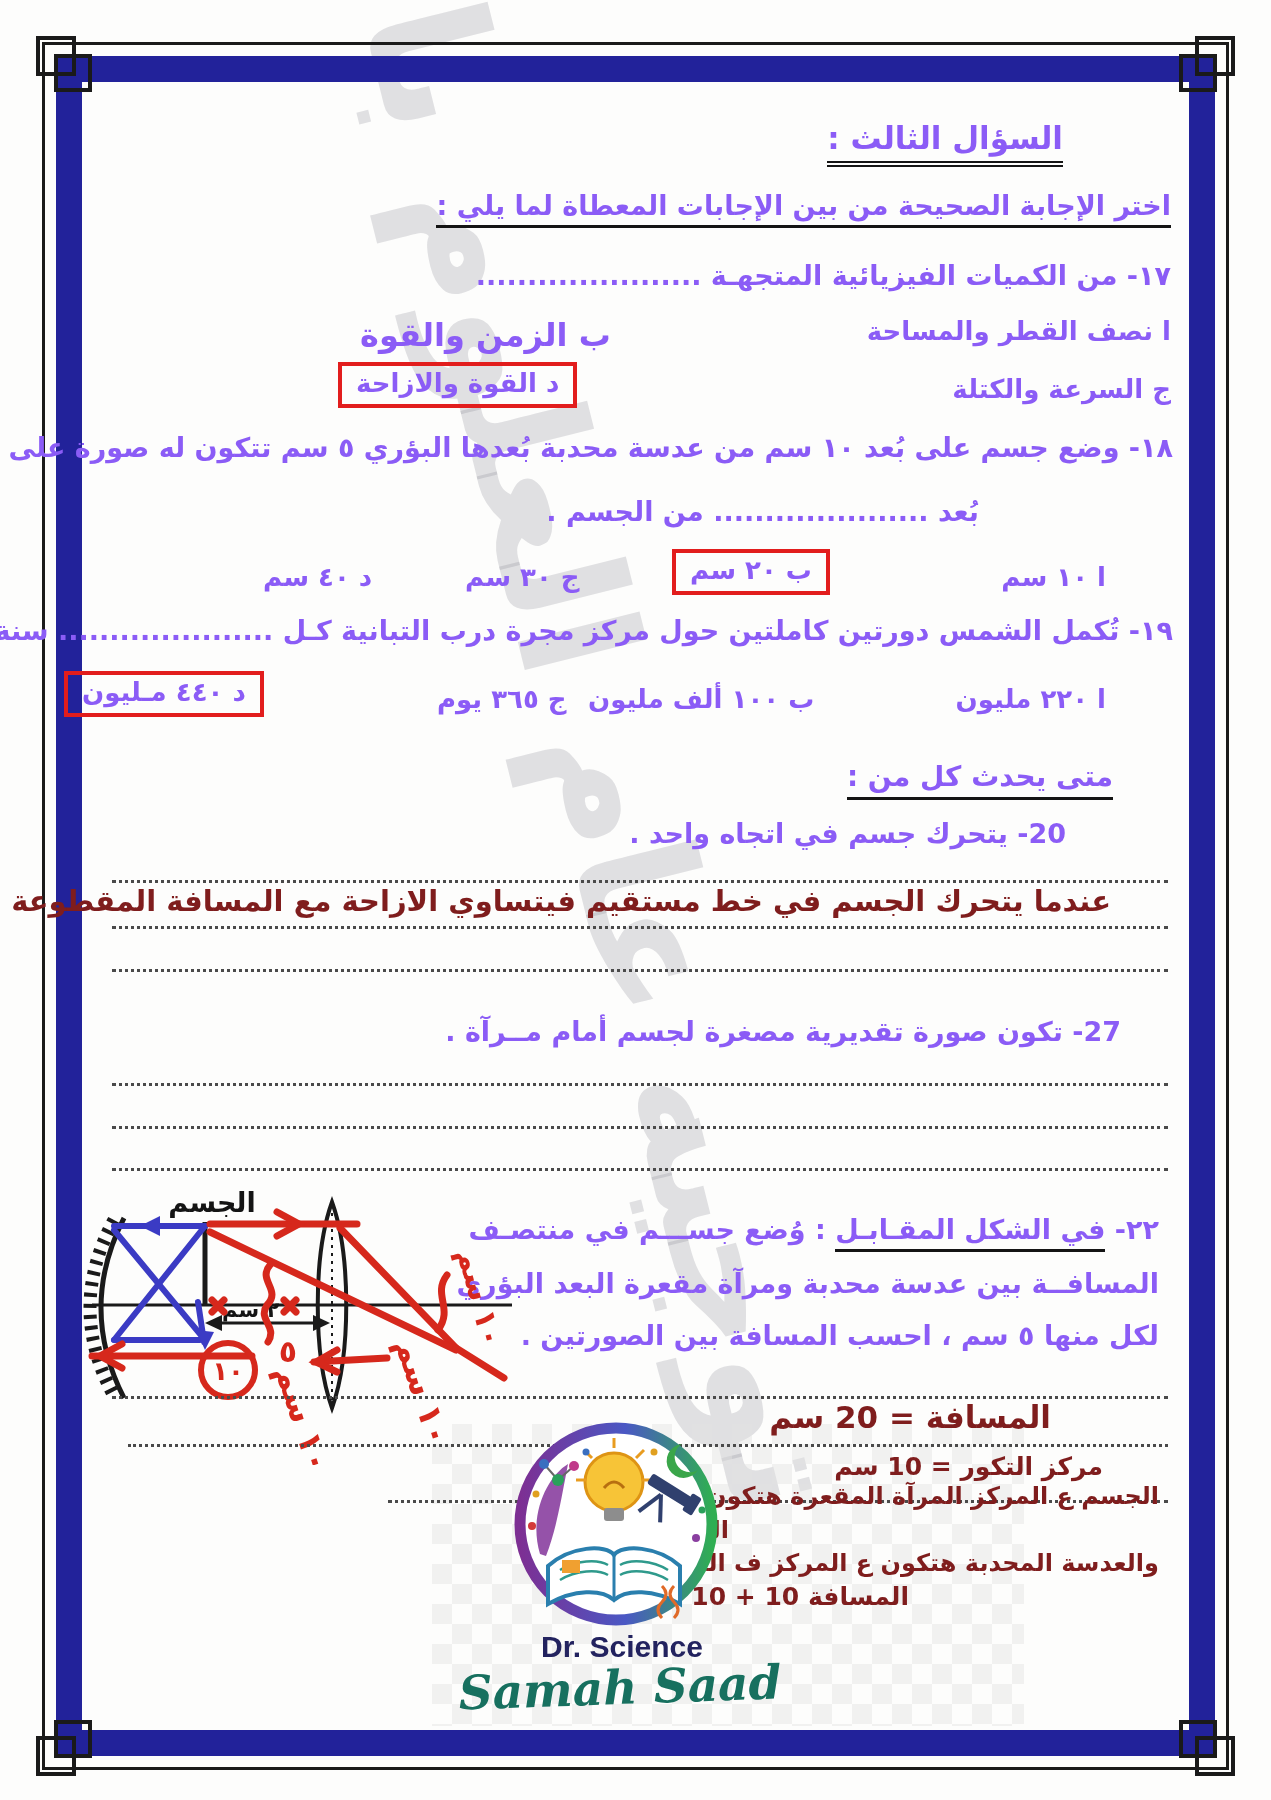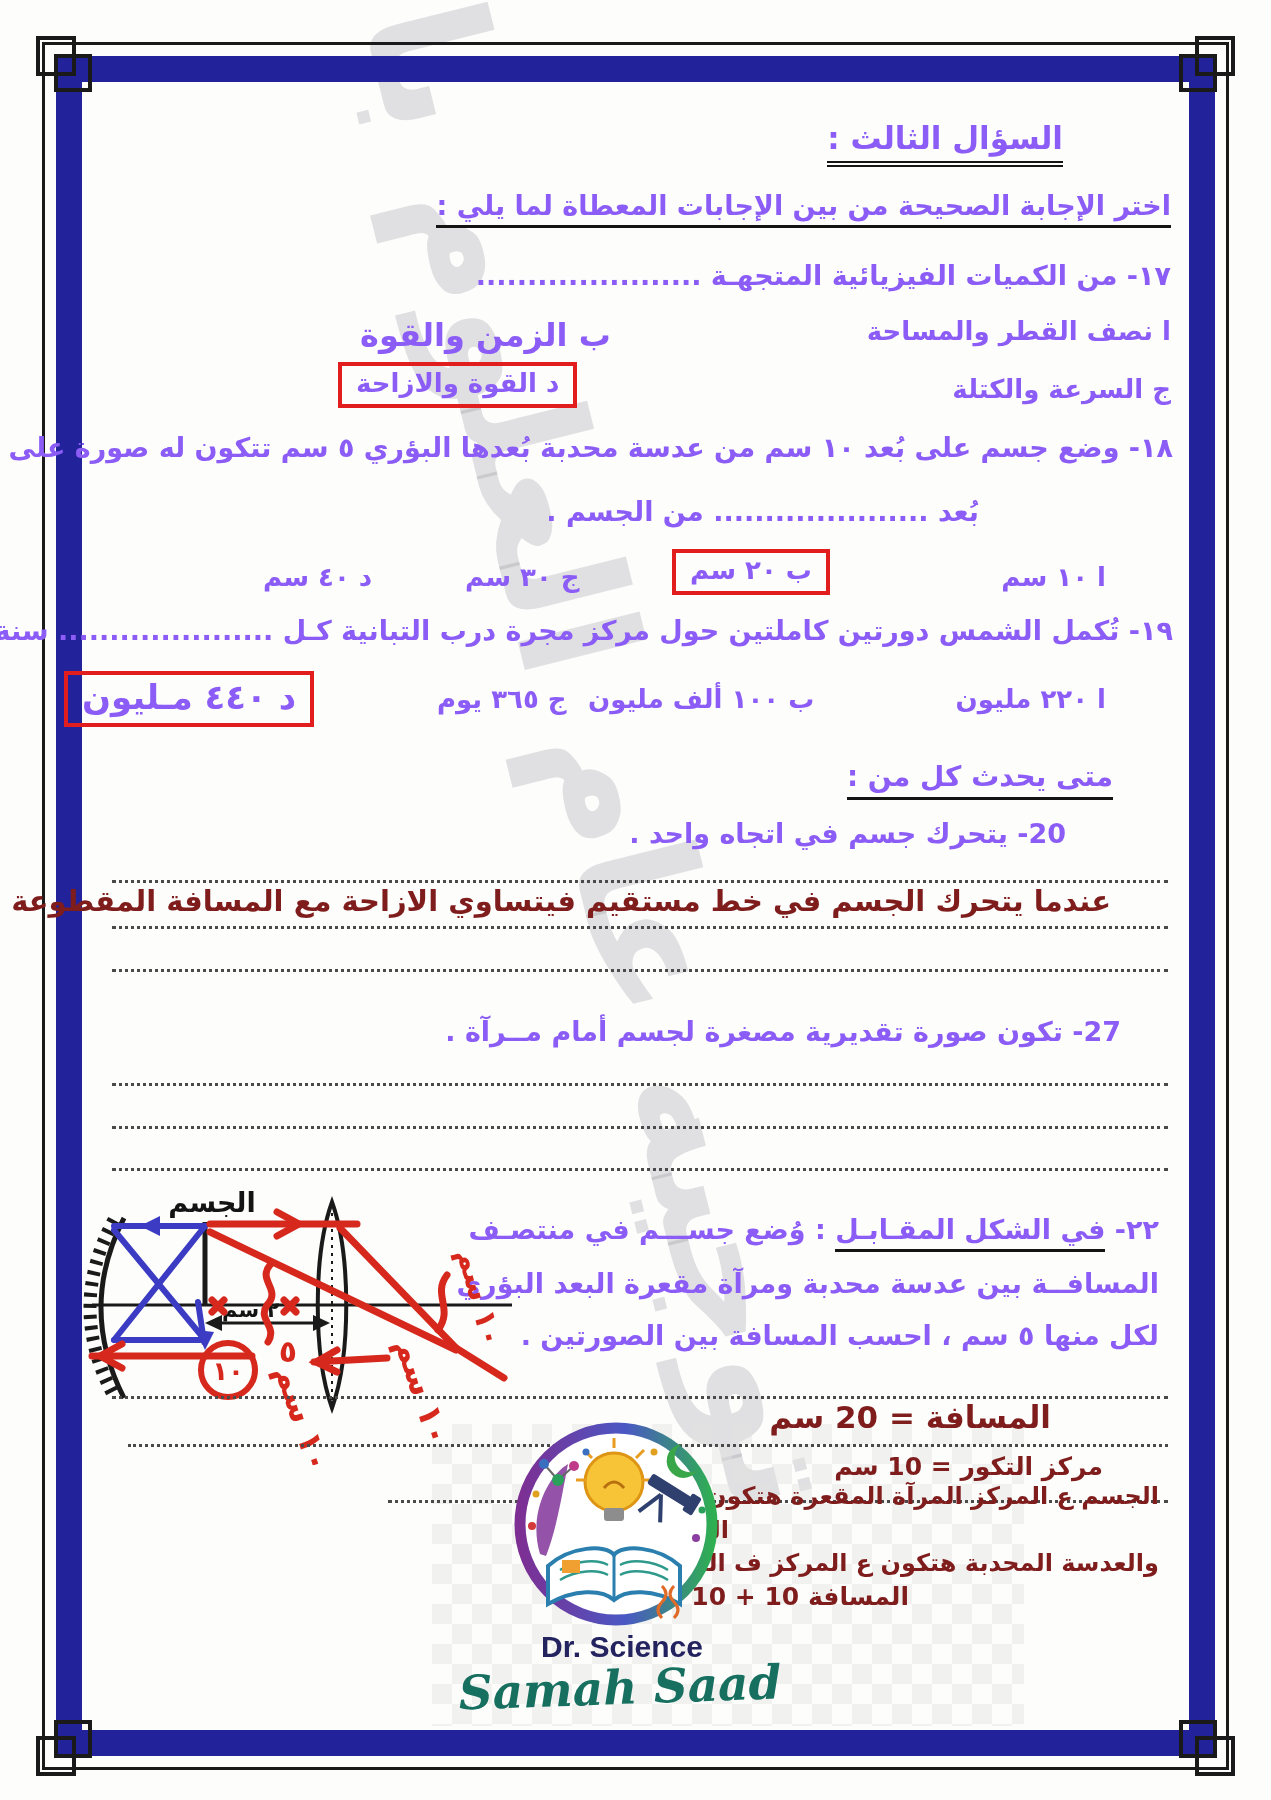--- a/index.html
+++ b/index.html
@@ -71,21 +71,21 @@
   <div class="ar" style="top:496px;right:292px;font-size:27px;">بُعد ..................... من الجسم .</div>
   <div class="ar" style="top:562px;right:165px;font-size:26px;">ا ١٠ سم</div>
   <div class="ar redbox" style="top:549px;left:672px;font-size:26px;">ب ٢٠ سم</div>
   <div class="ar" style="top:562px;left:465px;font-size:26px;">ج ٣٠ سم</div>
   <div class="ar" style="top:562px;left:263px;font-size:26px;">د ٤٠ سم</div>
 
   <div class="ar" style="top:615px;right:98px;font-size:27px;">١٩- تُكمل الشمس دورتين كاملتين حول مركز مجرة درب التبانية كـل ..................... سنة .</div>
   <div class="ar" style="top:684px;right:165px;font-size:26px;">ا ٢٢٠ مليون</div>
   <div class="ar" style="top:684px;left:588px;font-size:26px;">ب ١٠٠ ألف مليون</div>
   <div class="ar" style="top:684px;left:437px;font-size:26px;">ج ٣٦٥ يوم</div>
-  <div class="ar redbox" style="top:671px;left:64px;font-size:34px;">د ٤٤٠ مـليون</div>
+  <div class="ar redbox" style="top:671px;left:64px;font-size:26px;">د ٤٤٠ مـليون</div>
 
   <div class="ar" style="top:760px;right:158px;font-size:28px;"><span class="u1">متى يحدث كل من :</span></div>
   <div class="ar" style="top:818px;right:205px;font-size:27px;">20-  يتحرك جسم في اتجاه واحد .</div>
 
   <div class="dots" style="top:880px;left:112px;width:1056px;"></div>
   <div class="ar red" style="top:884px;right:160px;font-size:29px;">عندما يتحرك الجسم في خط مستقيم فيتساوي الازاحة مع المسافة المقطوعة</div>
   <div class="dots" style="top:926px;left:112px;width:1056px;"></div>
   <div class="dots" style="top:969px;left:112px;width:1056px;"></div>
 
   <div class="ar" style="top:1016px;right:150px;font-size:27px;">27- تكون صورة تقديرية مصغرة لجسم أمام مــرآة .</div>

